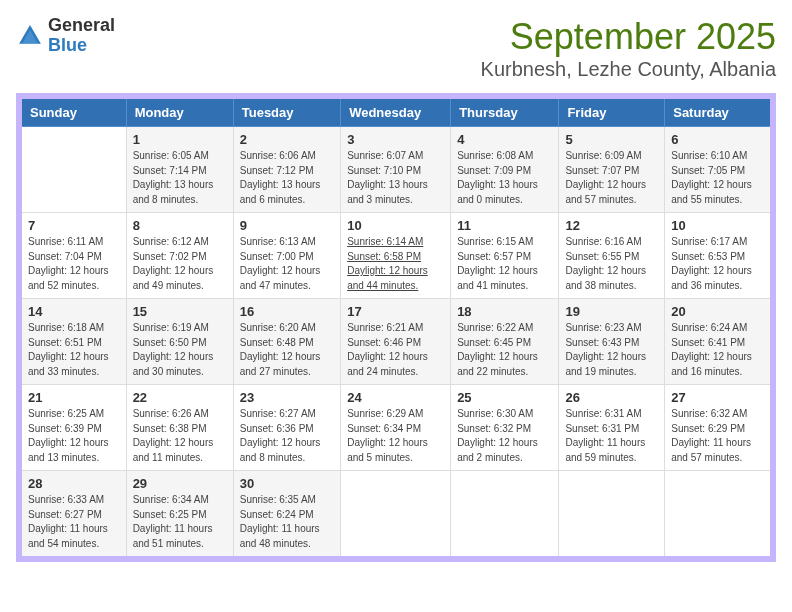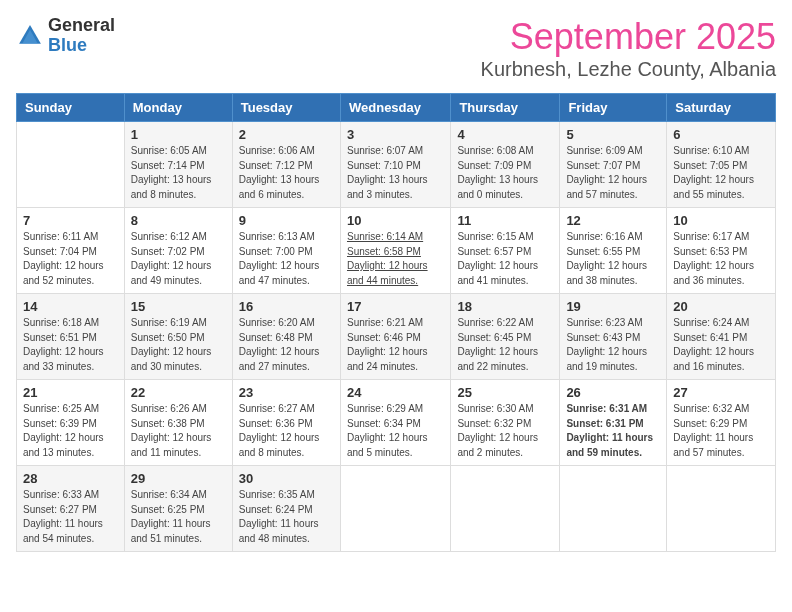--- a/index.html
+++ b/index.html
@@ -39,30 +39,30 @@
     .logo-icon {
       width: 28px;
       height: 28px;
     }
     .title-block {
       text-align: right;
     }
     .month-title {
       font-size: 36px;
       font-weight: normal;
-      color: #ec4899;
+      color: #4d7c0f;
     }
     .location-title {
       font-size: 20px;
       color: #555;
     }
     .calendar {
       width: 100%;
       border-collapse: collapse;
-      border: 1px solid #c4b5fd;
+      border: 6px solid #c4b5fd;
     }
     .calendar th {
       background-color: #3070b3;
       color: #fff;
       text-align: left;
       padding: 6px 8px;
       font-size: 13px;
       font-weight: bold;
       border: 1px solid #5090cc;
     }
@@ -304,21 +304,21 @@
         </td>
         <td>
           <span class="day-number">25</span>
           <div class="day-info" style="white-space: pre-line;">Sunrise: 6:30 AM
 Sunset: 6:32 PM
 Daylight: 12 hours
 and 2 minutes.</div>
         </td>
         <td>
           <span class="day-number">26</span>
-          <div class="day-info" style="white-space: pre-line; font-weight: bold;">Sunrise: 6:31 AM
+          <div class="day-info" style="white-space: pre-line;">Sunrise: 6:31 AM
 Sunset: 6:31 PM
 Daylight: 11 hours
 and 59 minutes.</div>
         </td>
         <td>
           <span class="day-number">27</span>
           <div class="day-info" style="white-space: pre-line;">Sunrise: 6:32 AM
 Sunset: 6:29 PM
 Daylight: 11 hours
 and 57 minutes.</div>

